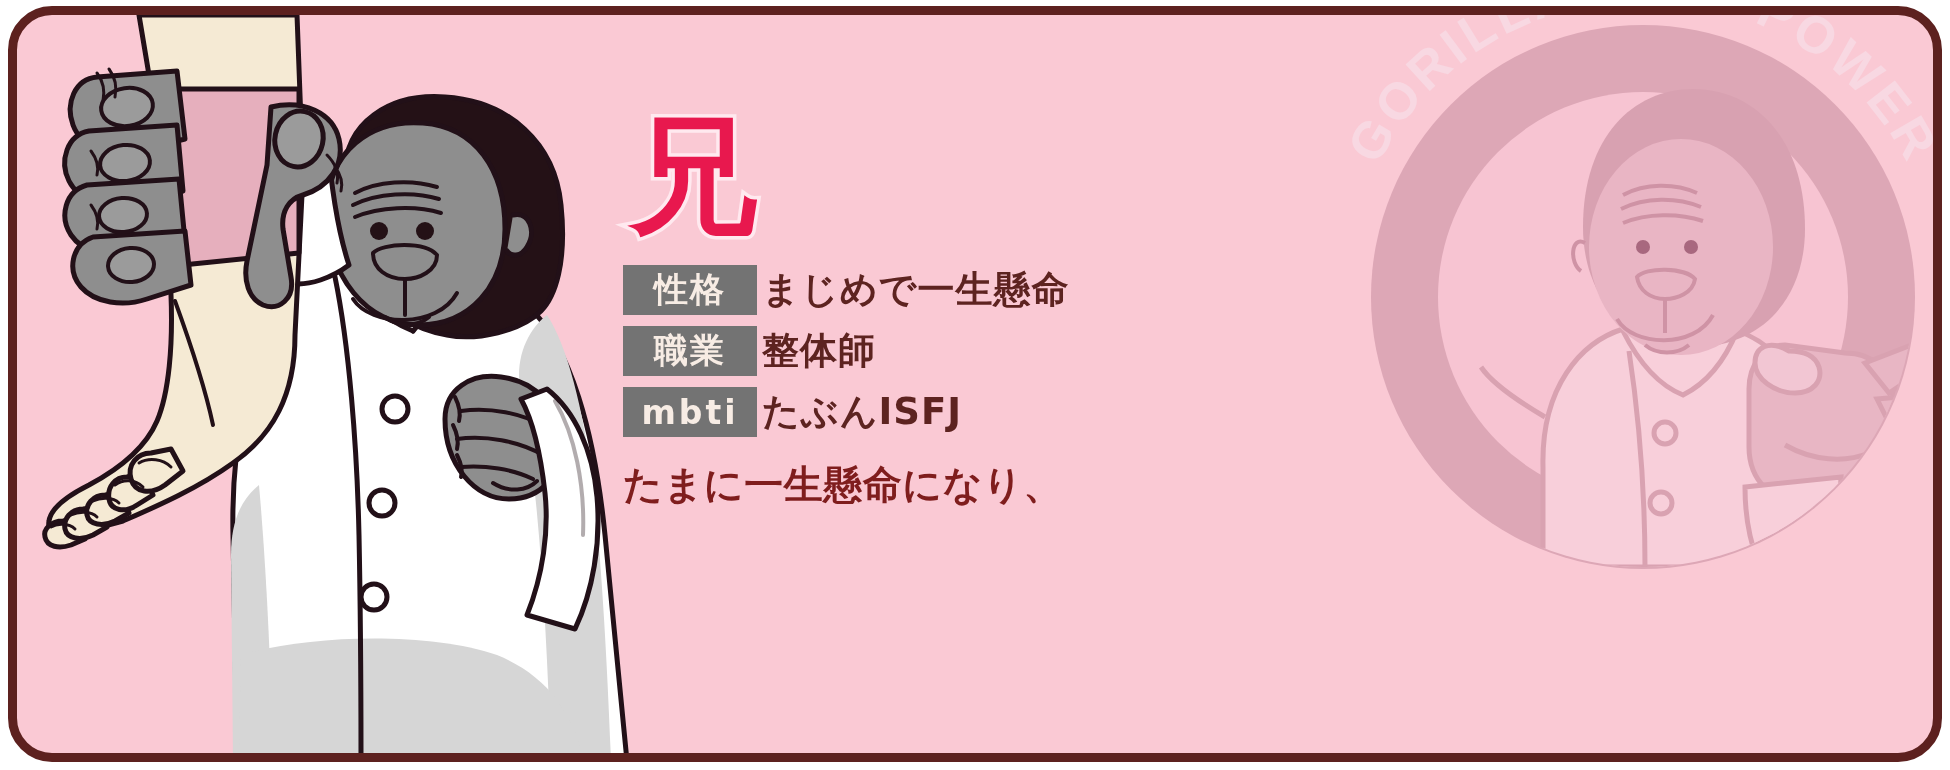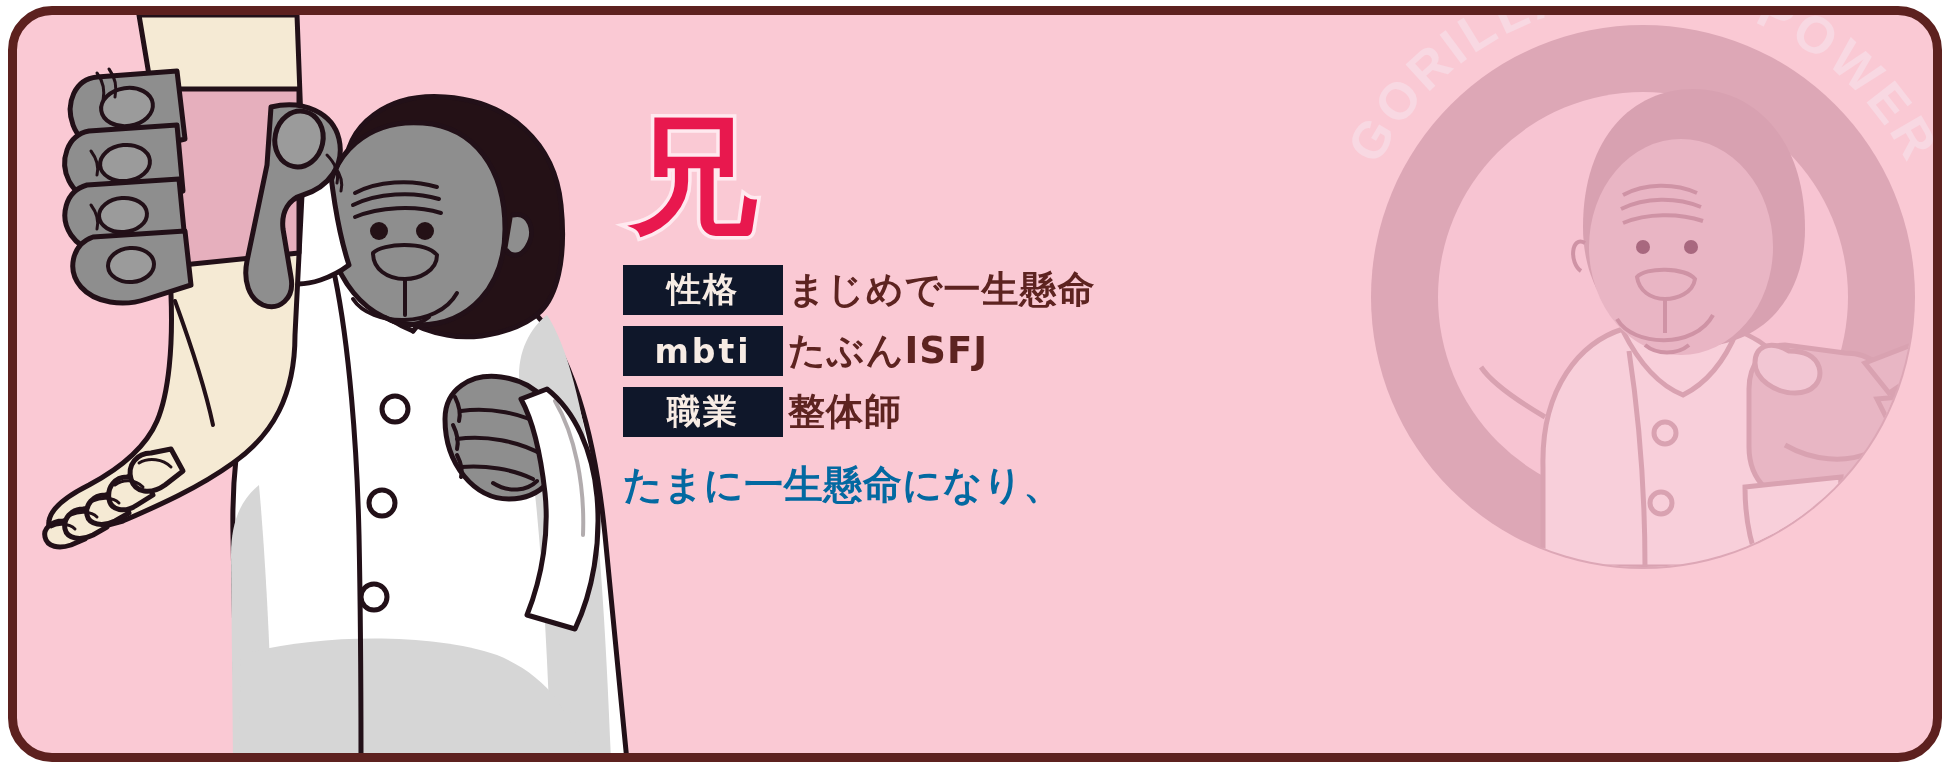--- a/index.html
+++ b/index.html
@@ -68,23 +68,23 @@
     letter-spacing: 0;
     height: 140px;
   }
 
   .attr-row {
     display: flex;
     align-items: center;
     margin-bottom: 11px;
   }
   .attr-chip {
-    width: 160px;
+    width: 134px;
     height: 50px;
-    background: #0f172a;
+    background: #737373;
     color: #f7ece4;
     font-size: 34px;
     font-weight: bold;
     display: flex;
     align-items: center;
     justify-content: center;
     letter-spacing: 2px;
     box-sizing: border-box;
     flex: 0 0 auto;
   }
@@ -96,21 +96,21 @@
     color: #5d2320;
     letter-spacing: 1px;
     white-space: nowrap;
   }
 
   #desc {
     margin-top: 22px;
     font-size: 39px;
     font-weight: bold;
     line-height: 1.33;
-    color: #0369a1;
+    color: #7f1d1d;
     letter-spacing: 0.5px;
   }
   #desc div { white-space: nowrap; }
 </style>
 </head>
 <body>
 
 <div id="card">
 
   <div id="badge">
@@ -304,27 +304,27 @@
   <div id="panel">
 
     <div id="title">兄</div>
 
     <div class="attr-row">
       <div class="attr-chip">性格</div>
       <div class="attr-val">まじめで一生懸命</div>
     </div>
 
     <div class="attr-row">
+      <div class="attr-chip">職業</div>
+      <div class="attr-val">整体師</div>
+    </div>
+
+    <div class="attr-row">
       <div class="attr-chip latin">mbti</div>
       <div class="attr-val">たぶんISFJ</div>
     </div>
 
-    <div class="attr-row">
-      <div class="attr-chip">職業</div>
-      <div class="attr-val">整体師</div>
-    </div>
-
     <div id="desc">
       <div>たまに一生懸命になり、</div>
     </div>
 
   </div>
 </div>
 
 </body></html>

